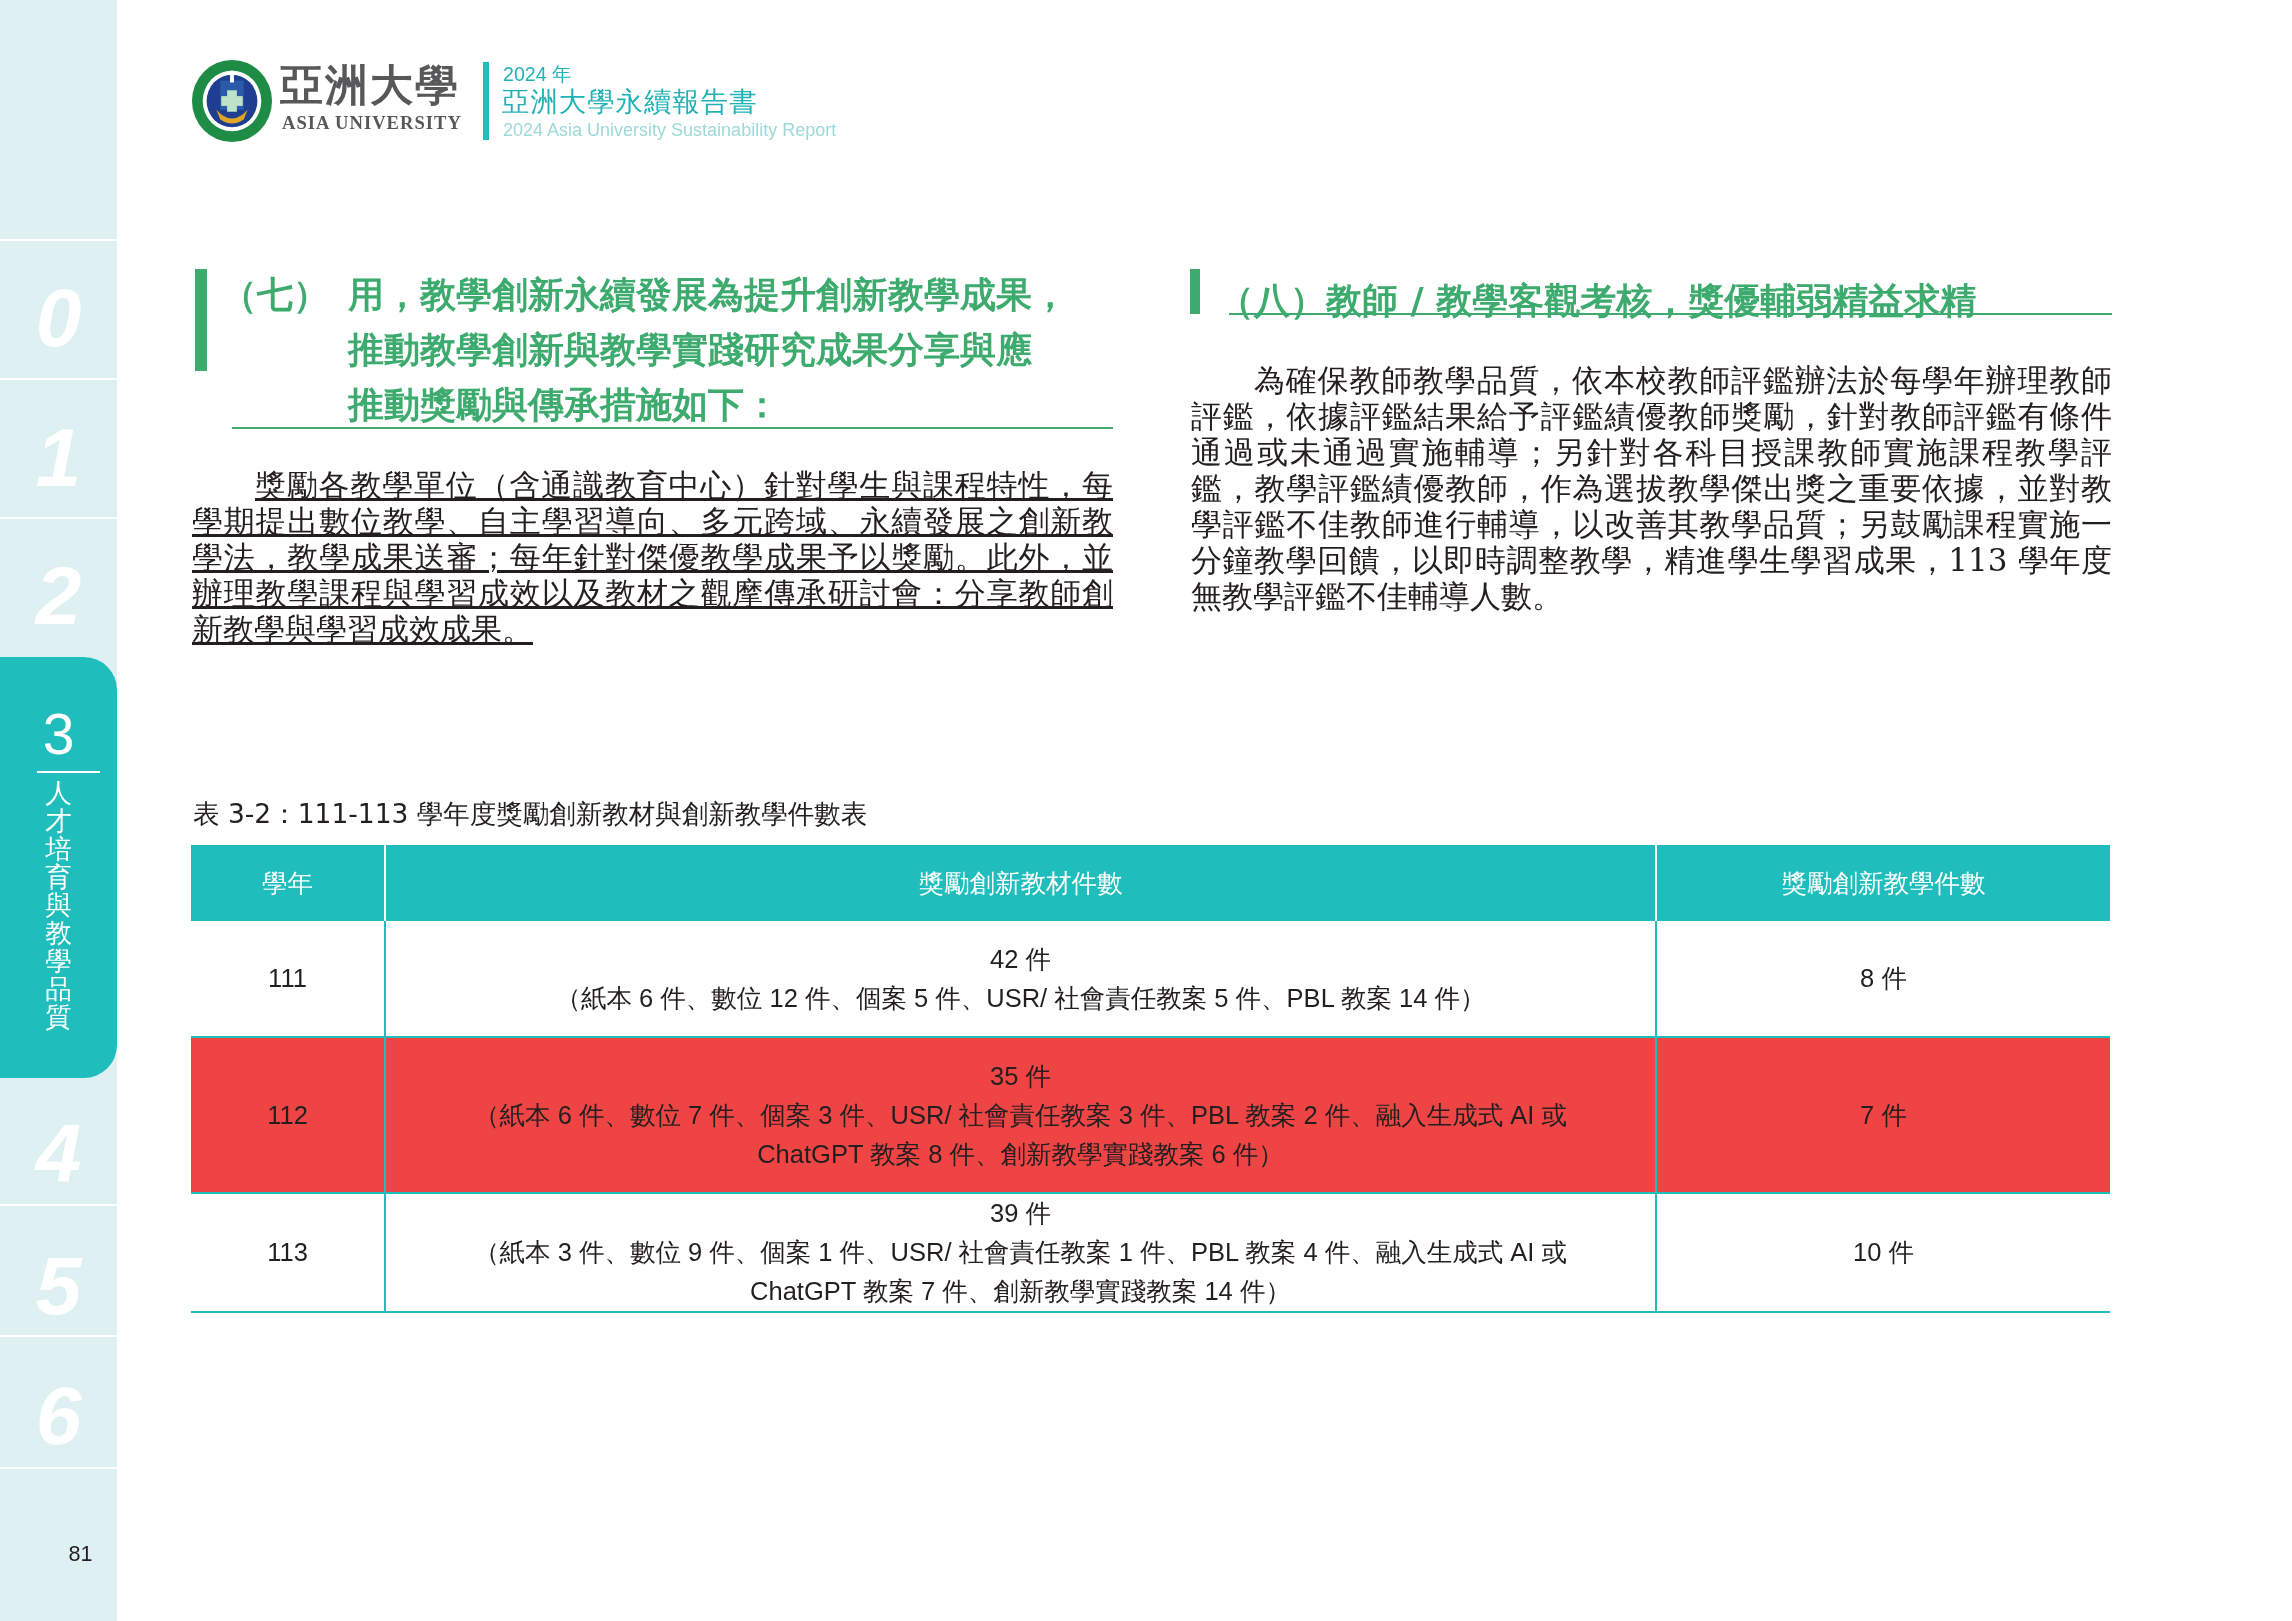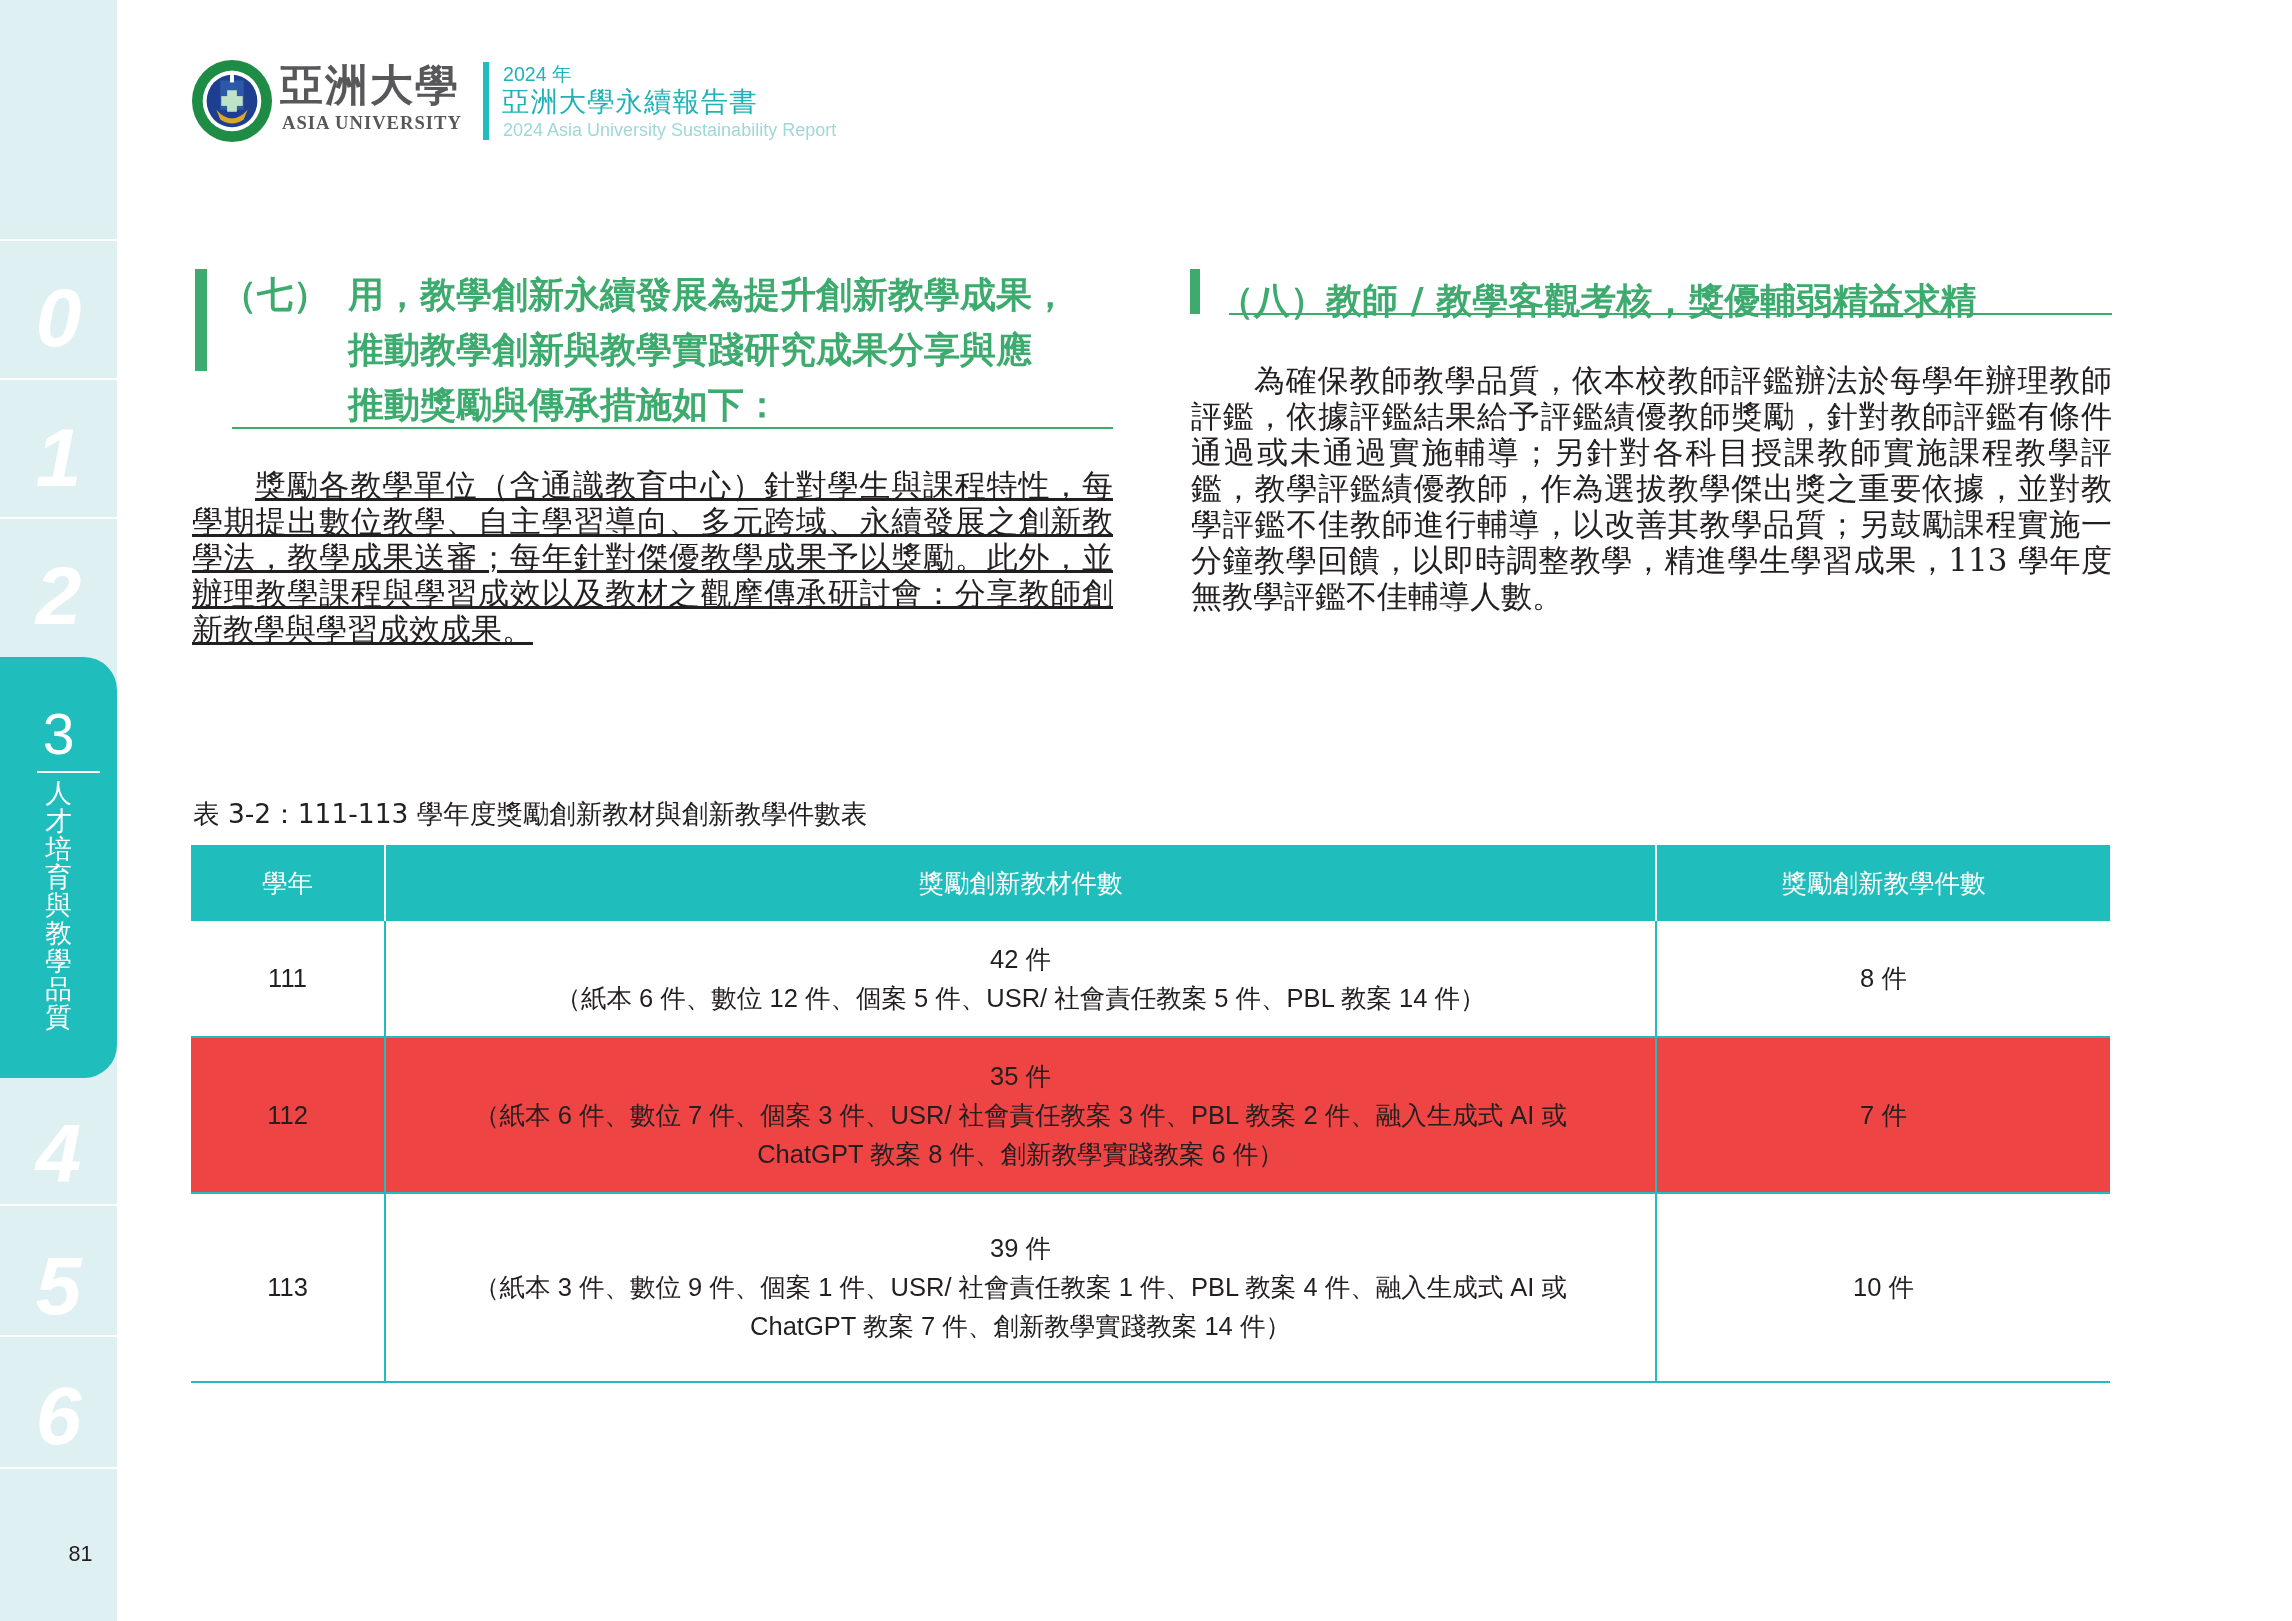--- a/index.html
+++ b/index.html
@@ -47,21 +47,21 @@
   table.tbl { position: absolute; left: 191px; top: 845px; width: 1919px; border-collapse: collapse;
               font-family: "Liberation Sans", sans-serif; }
   .tbl th { background: #20bdbd; color: #fff; font-weight: normal; font-size: 25.5px; height: 76px;
             border-left: 2.9px solid #fff; }
   .tbl th:first-child { border-left: none; }
   .tbl td { text-align: center; font-size: 25.5px; color: #231f20; border-bottom: 2.9px solid #20bdbd;
             border-left: 2.9px solid #20bdbd; line-height: 39px; }
   .tbl td:first-child { border-left: none; }
   .tbl tr.r1 td { height: 116px; }
   .tbl tr.r2 td { height: 156px; background: #ef4444; }
-  .tbl tr.r3 td { height: 189px; }
+  .tbl tr.r3 td { height: 119px; }
   .tbl td span { display: block; }
 </style>
 </head>
 <body>
 
 <div class="sidebar">
   <div class="side-div" style="top:239px"></div>
   <div class="side-num" style="top:277px">0</div>
   <div class="side-div" style="top:378px"></div>
   <div class="side-num" style="top:417px">1</div>

